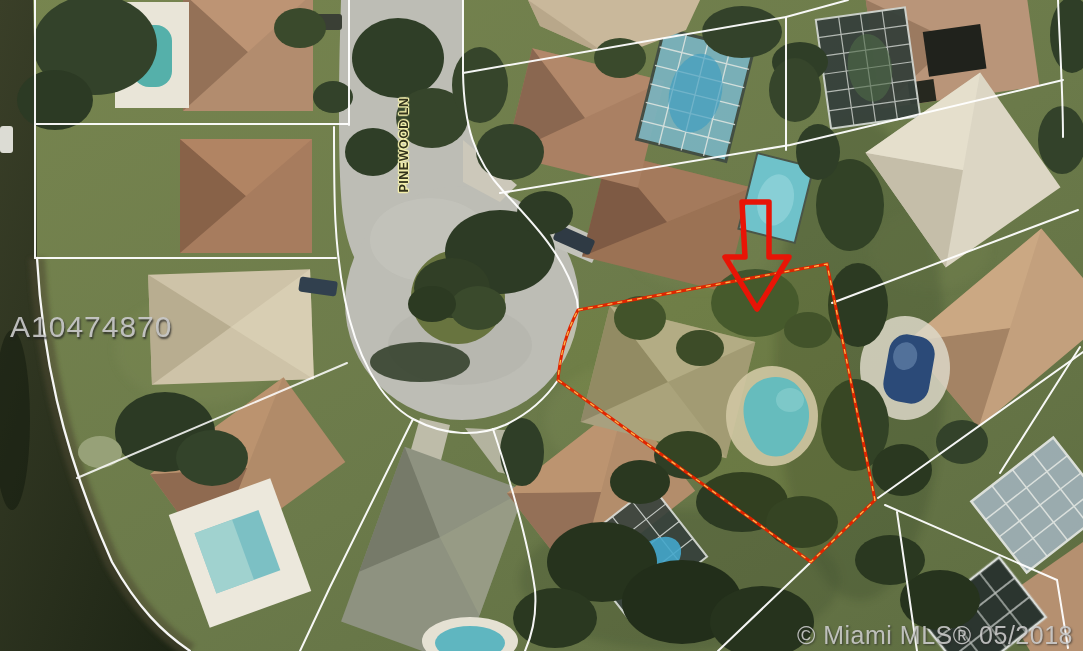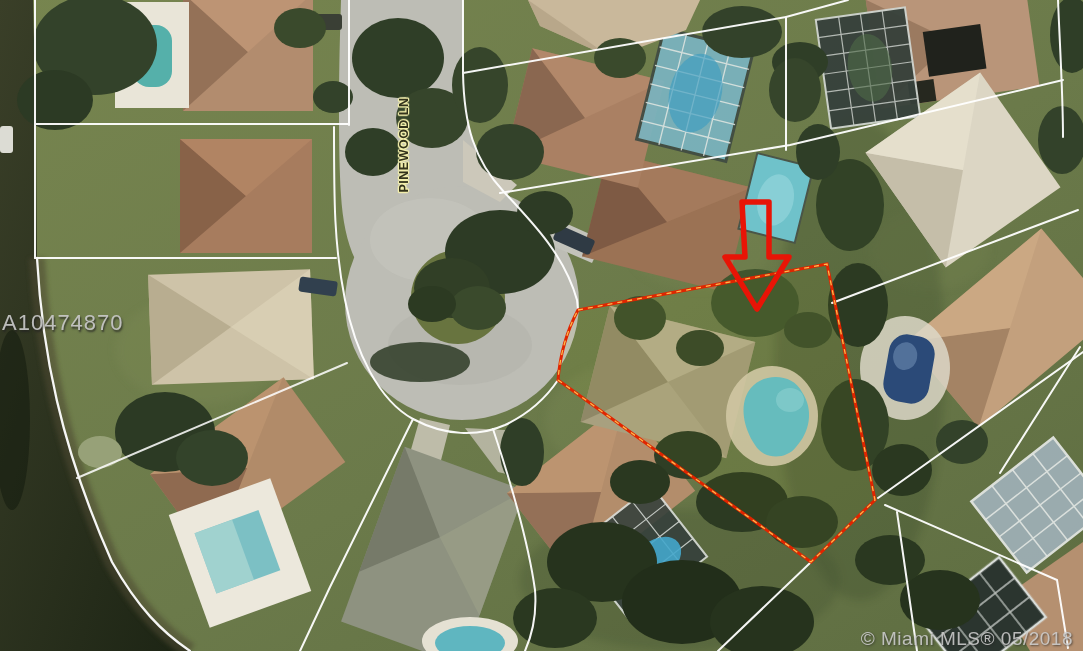--- a/index.html
+++ b/index.html
@@ -4,26 +4,26 @@
 <style>
   html,body{margin:0;padding:0;background:#222;}
   #stage{
     position:relative;width:1083px;height:651px;overflow:hidden;
     font-family:"Liberation Sans", sans-serif;
     background:#6d7c4c;
   }
   #stage svg{position:absolute;left:0;top:0;}
   .overlay-text{position:absolute;white-space:nowrap;pointer-events:none;}
   #watermark{
-    left:2px;top:310px;font-size:22px;letter-spacing:1px;
+    left:10px;top:310px;font-size:30px;letter-spacing:1px;
     color:rgba(201,201,201,0.92);
     text-shadow:1px 2px 2px rgba(35,35,35,0.8);
   }
   #copyright{
-    right:10px;bottom:1px;font-size:19px;letter-spacing:0.5px;
+    right:10px;bottom:1px;font-size:25px;letter-spacing:0.5px;
     color:rgba(210,210,210,0.85);
     text-shadow:1px 1px 2px rgba(40,40,40,0.65);
   }
   #street-label{
     left:404px;top:145px;
     transform:translate(-50%,-50%) rotate(-90deg);
     font-size:12.5px;font-weight:bold;letter-spacing:0.5px;
     color:#33331c;
     text-shadow:0 0 2px #f4f0ac,0 0 2px #f4f0ac,1px 0 1px #f4f0ac,
                -1px 0 1px #f4f0ac,0 1px 1px #f4f0ac,0 -1px 1px #f4f0ac,

